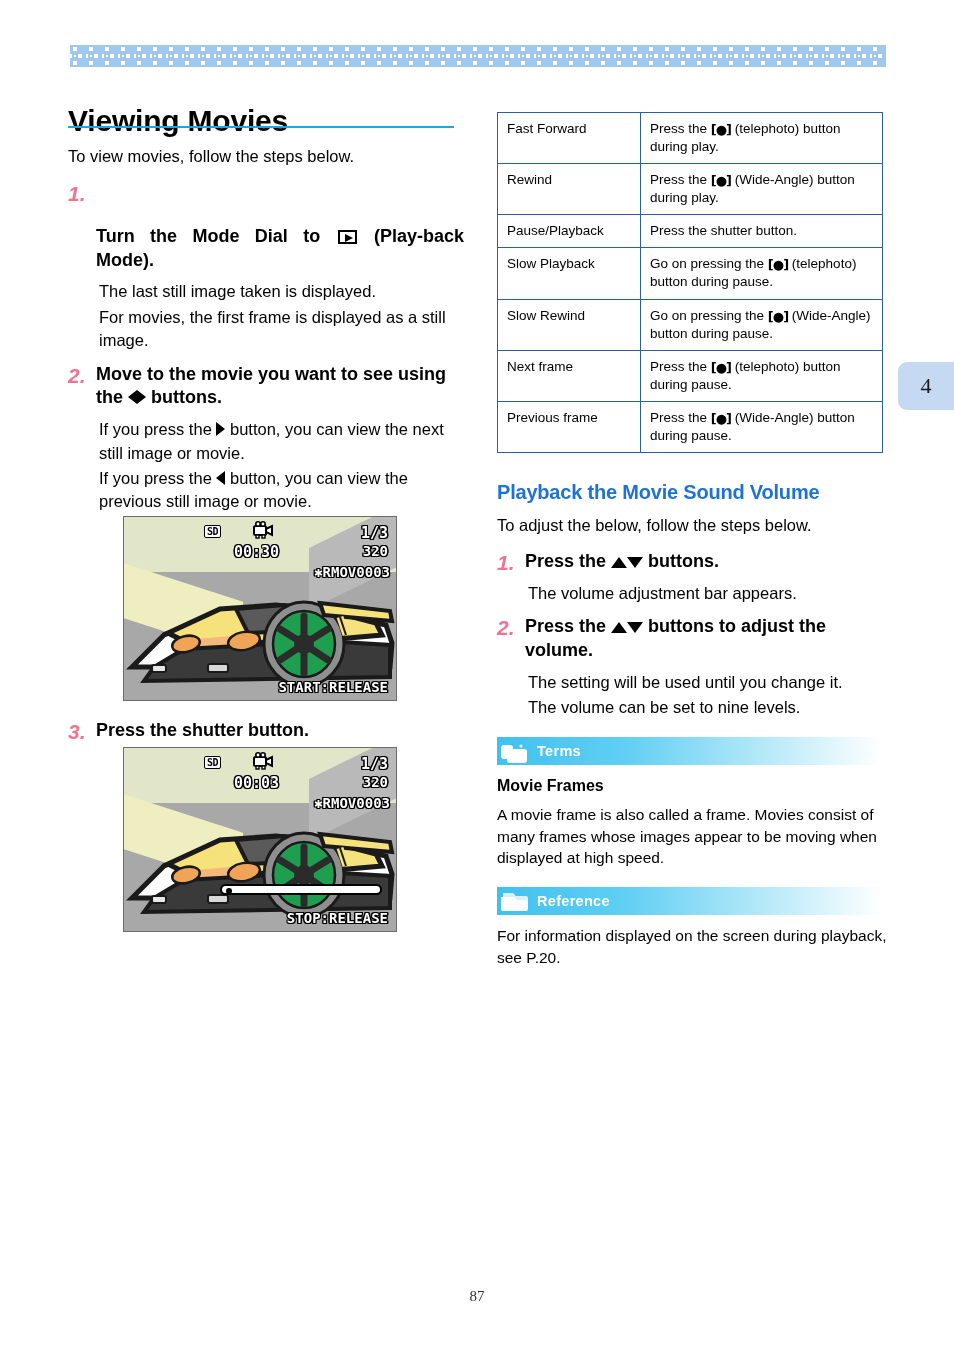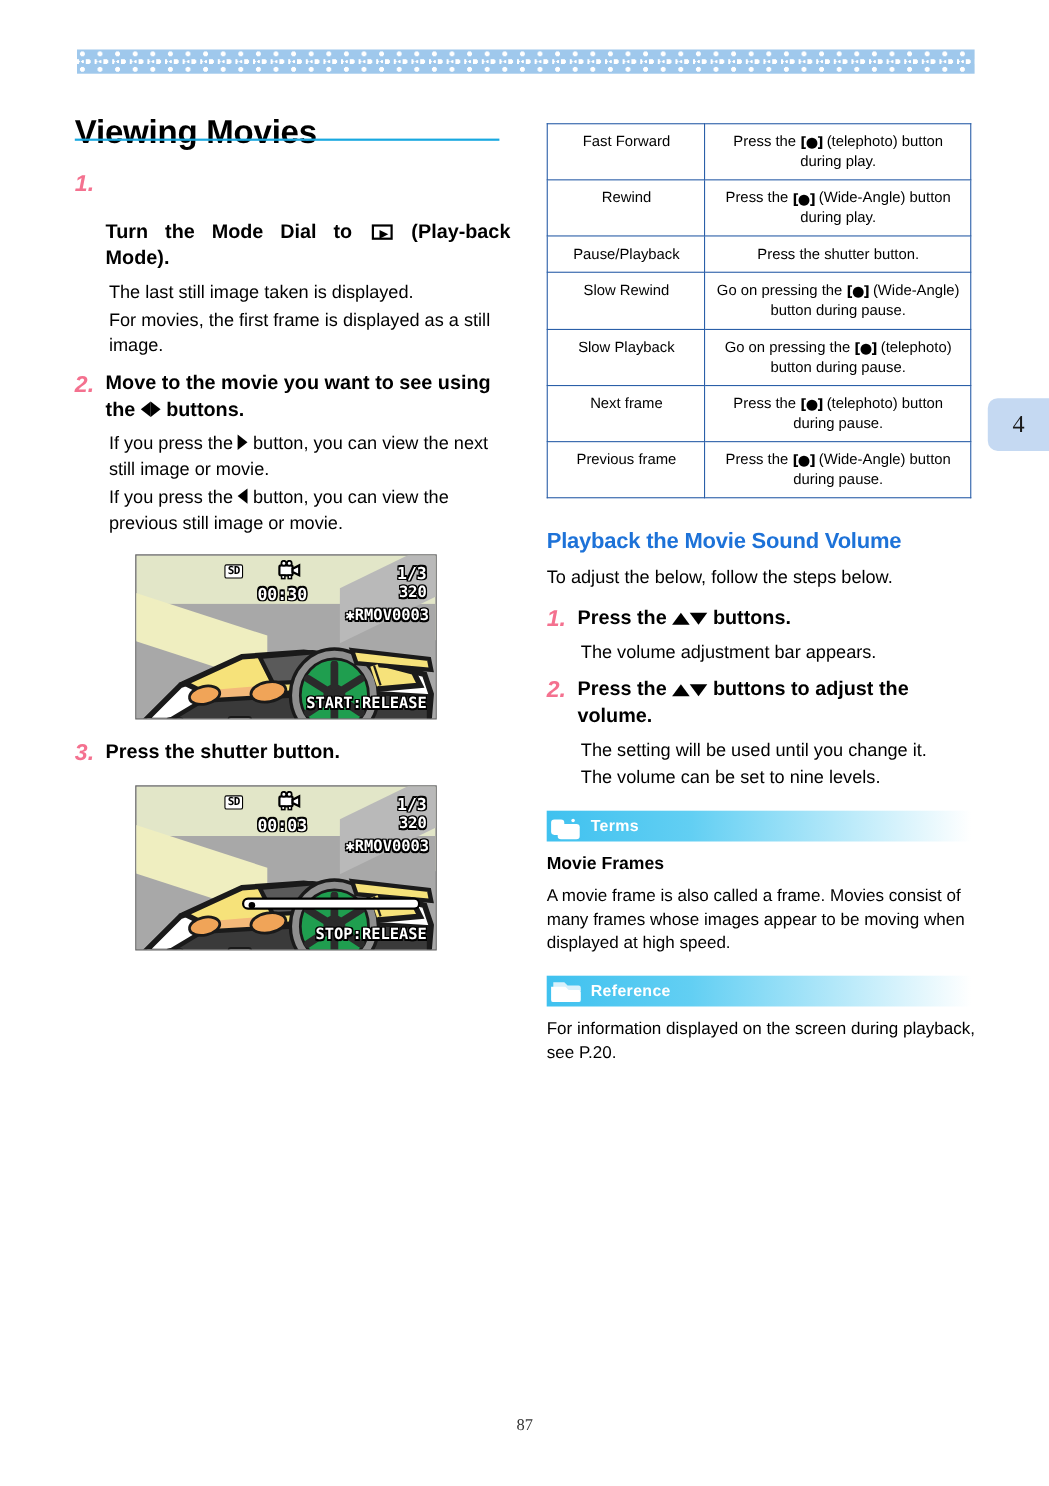--- a/index.html
+++ b/index.html
@@ -100,22 +100,22 @@
   
   .ico-zoom{
     display:inline-block; font-family:"DejaVu Sans", sans-serif;
     font-weight:bold; font-size:13px; line-height:1;
     vertical-align:-1px; letter-spacing:-1px;
   }
 
   
   .lcd{
     position:relative;
-    width:274px; height:150px;
-    margin:16px 0 0 55px;
+    width:274px; height:185px;
+    margin:2px 0 0 55px;
     border:1px solid #6b6b6b;
     background:#a8a8a8;
     overflow:hidden;
   }
   .lcd .sky{
     position:absolute; left:0; top:0; width:100%; height:52%;
     background:#e2e6c8;
   }
   .lcd .road{
     position:absolute; left:0; top:30%; width:100%; height:70%;
@@ -158,21 +158,20 @@
   }
   .progress .knob{
     position:absolute; left:4px; top:1.5px; width:6px; height:6px;
     background:#000; border-radius:50%;
   }
 
   
   table.ops{
     border-collapse:collapse; width:386px;
     border:1.5px solid #2b5fa8;
-    text-align:center;
   }
   table.ops td{
     border:1px solid #2b5fa8;
     padding:7px 8px 7px 9px;
     font-size:13.5px; line-height:1.34;
     vertical-align:top;
   }
   table.ops td.c1{ width:143px; }
 
   
@@ -212,20 +211,21 @@
 
 <div id="chapter-tab">
   <span>4</span>
 </div>
 
 <h1 id="page-title">Viewing Movies</h1>
 <div id="title-rule"></div>
 
 <div id="col-left">
 
+  <p class="intro">To view movies, follow the steps below.</p>
 
   <div class="step">
     <div class="step-num">1.</div>
     <div class="step-body">
       <p class="step-head justify">
         <span>Turn the Mode Dial to</span>
         <span class="ico-play"></span>
         <span>(Play-back Mode).</span>
       </p>
       <p class="step-text sub-indent">The last still image taken is displayed.</p>
@@ -376,33 +376,33 @@
           <span>Press the</span>
           <span class="ico-zoom">[●]</span>
           <span>(Wide-Angle) button during play.</span>
         </td>
       </tr>
       <tr>
         <td class="c1">Pause/Playback</td>
         <td>Press the shutter button.</td>
       </tr>
       <tr>
+        <td class="c1">Slow Playback</td>
+        <td>
+          <span>Go on pressing the</span>
+          <span class="ico-zoom">[●]</span>
+          <span>(telephoto) button during pause.</span>
+        </td>
+      </tr>
+      <tr>
         <td class="c1">Slow Rewind</td>
         <td>
           <span>Go on pressing the</span>
           <span class="ico-zoom">[●]</span>
           <span>(Wide-Angle) button during pause.</span>
-        </td>
-      </tr>
-      <tr>
-        <td class="c1">Slow Playback</td>
-        <td>
-          <span>Go on pressing the</span>
-          <span class="ico-zoom">[●]</span>
-          <span>(telephoto) button during pause.</span>
         </td>
       </tr>
       <tr>
         <td class="c1">Next frame</td>
         <td>
           <span>Press the</span>
           <span class="ico-zoom">[●]</span>
           <span>(telephoto) button during pause.</span>
         </td>
       </tr>

